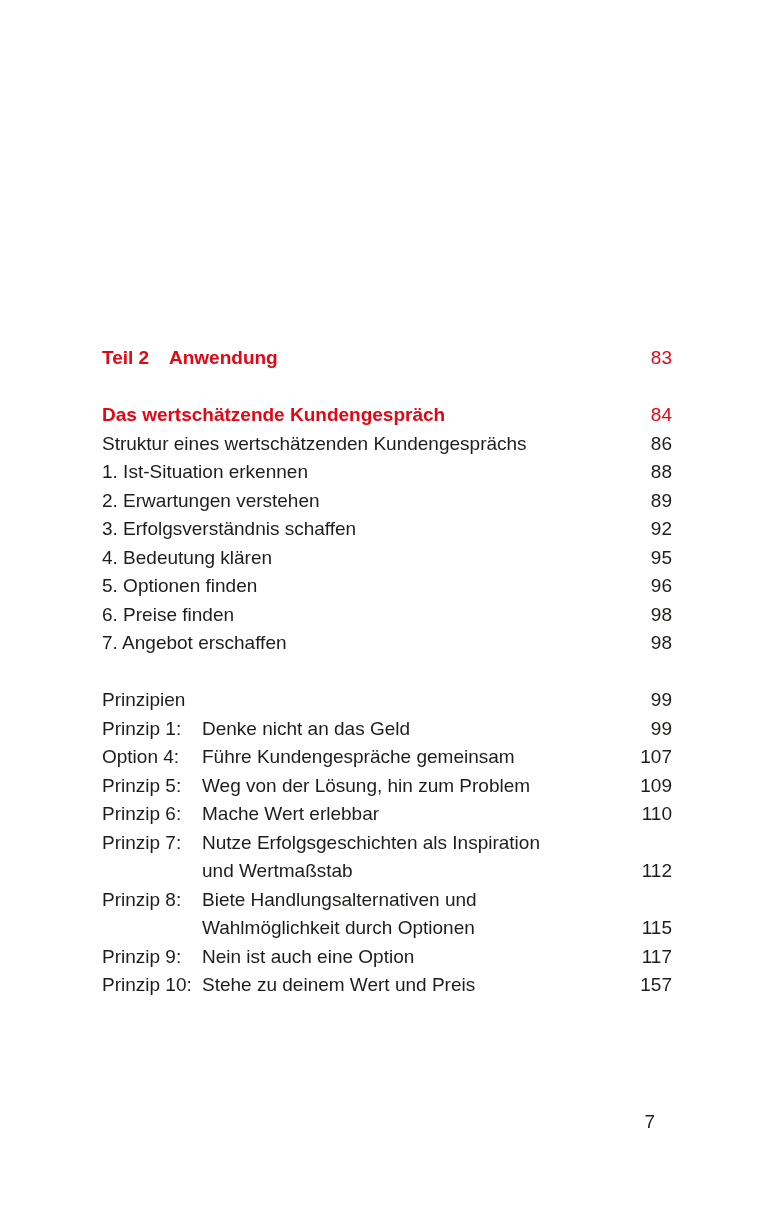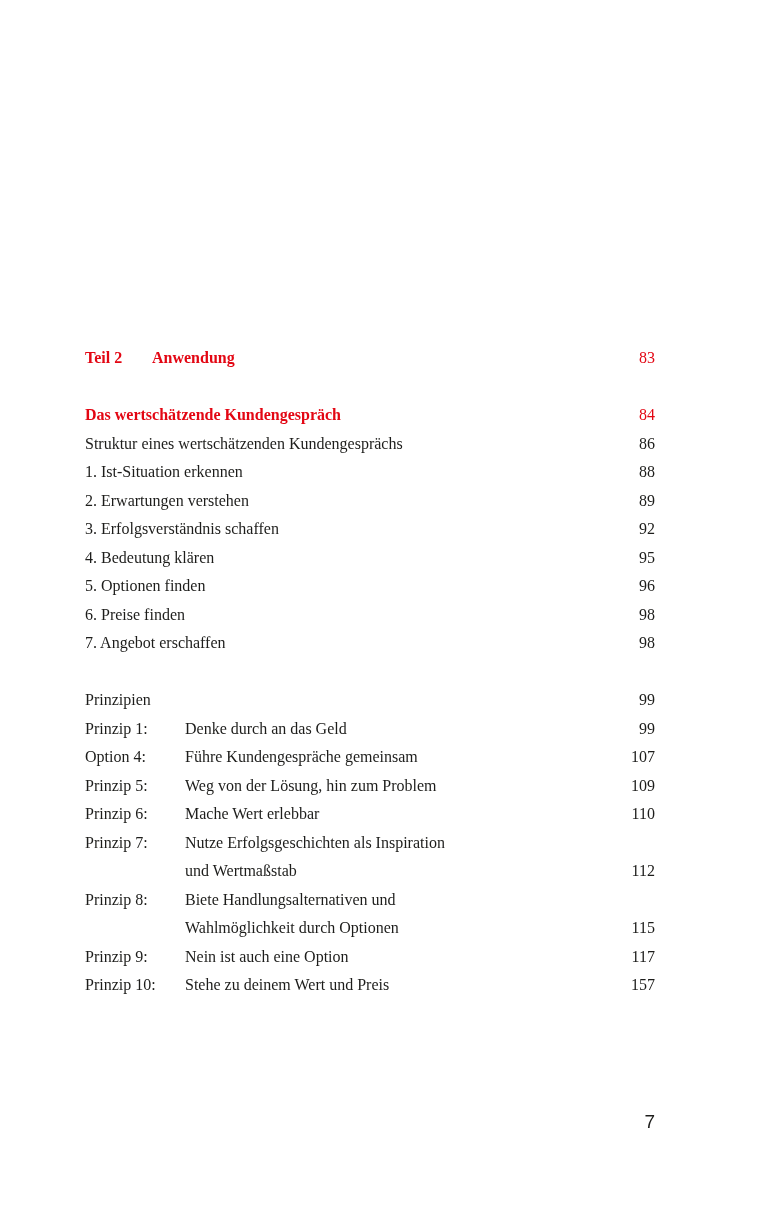--- a/index.html
+++ b/index.html
@@ -11,26 +11,25 @@
     position: relative;
     width: 765px;
     height: 1219px;
     background: #ffffff;
     font-family: "Liberation Sans", "DejaVu Sans", sans-serif;
     color: #1d1d1b;
     overflow: hidden;
   }
   .toc {
     position: absolute;
-    left: 85px;
+    left: 102px;
     top: 344px;
     width: 570px;
-    font-size: 16px;
+    font-size: 19px;
     line-height: 28.5px;
-    font-family: Liberation Serif, serif;
   }
   .row {
     display: flex;
     align-items: flex-start;
   }
   .gap { height: 28.5px; }
   .red { color: #e30613; }
   .bold { font-weight: 700; }
   .part-label {
     flex: none;
@@ -122,21 +121,21 @@
     <div class="gap"></div>
 
     <div class="row">
       <span class="title">Prinzipien</span>
       <span class="pg">99</span>
     </div>
 
     <div class="row">
       <span class="plabel">Prinzip 1:</span>
       <span class="ptext">
-        <span class="pline">Denke durch an das Geld</span>
+        <span class="pline">Denke nicht an das Geld</span>
 
       </span>
       <span class="pg pg-bottom">99</span>
     </div>
     <div class="row">
       <span class="plabel">Option 4:</span>
       <span class="ptext">
         <span class="pline">Führe Kundengespräche gemeinsam</span>
 
       </span>

